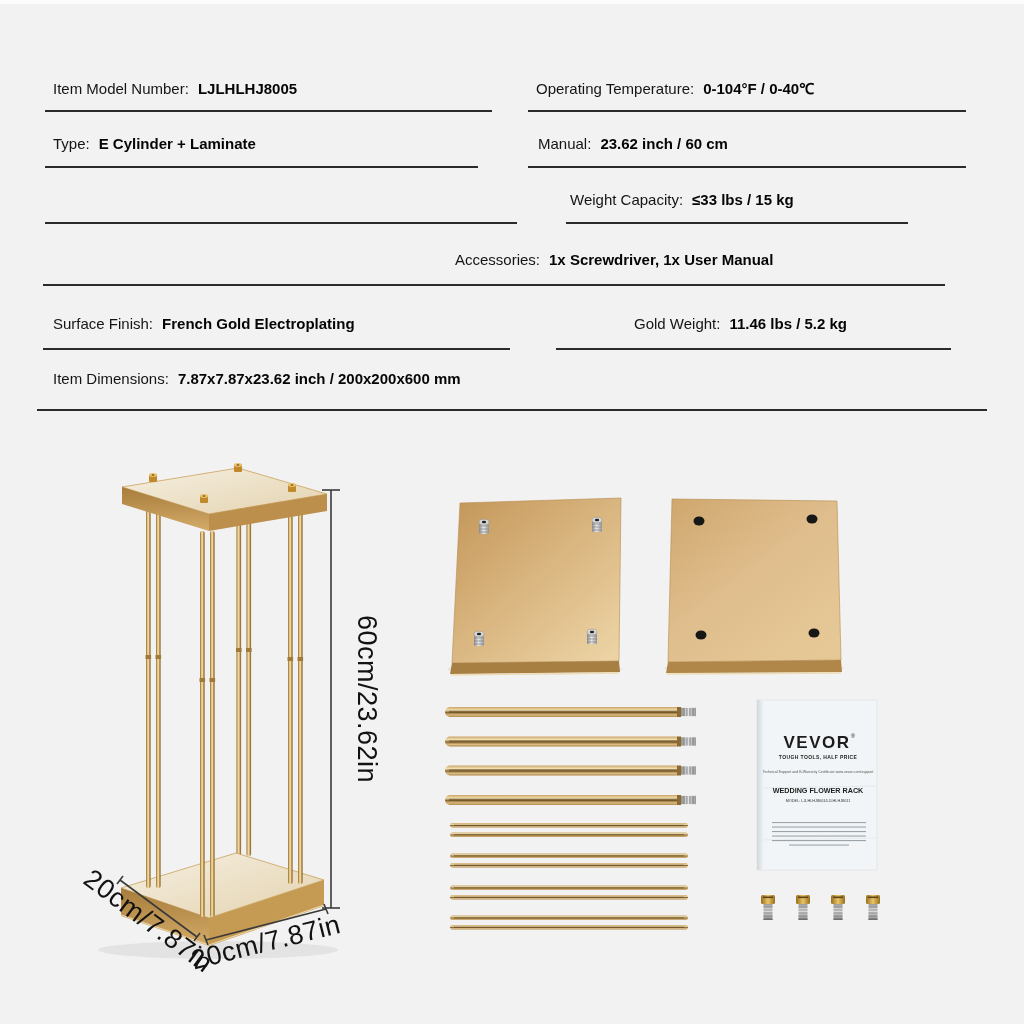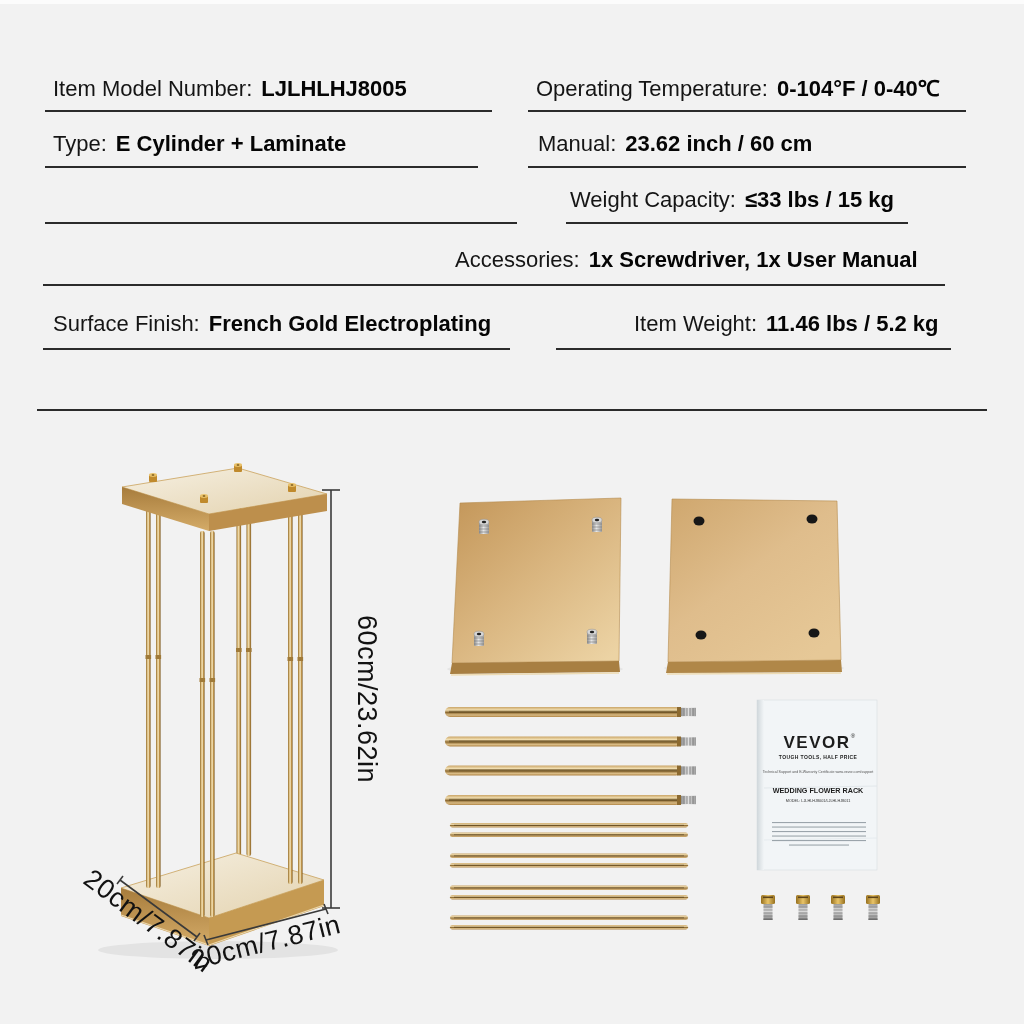--- a/index.html
+++ b/index.html
@@ -6,21 +6,21 @@
   .page{
     position:relative;
     width:1024px;height:1024px;
     background:#f2f2f2;
     font-family:"Liberation Sans", sans-serif;
     color:#111;
     overflow:hidden;
   }
   .top-strip{position:absolute;left:0;top:0;width:1024px;height:4px;background:#fcfcfc;}
   .spec{position:absolute;inset:0;}
-  .spec-row{position:absolute;white-space:nowrap;font-size:22px;line-height:26px;}
+  .spec-row{position:absolute;white-space:nowrap;font-size:15px;line-height:26px;}
   .spec-row .lbl{font-weight:400;color:#151515;}
   .spec-row .val{font-weight:700;color:#050505;margin-left:9px;}
   .rule{position:absolute;height:2px;background:#2b2b2b;}
   .art{position:absolute;left:0;top:0;width:1024px;height:1024px;}
   svg text{font-family:"Liberation Sans", sans-serif;}
 </style>
 </head>
 <body>
 
 <div class="page">
@@ -30,35 +30,38 @@
 
     <div class="spec-row" style="left:53px;top:76px">
       <span class="lbl">Item Model Number:</span><span class="val">LJLHLHJ8005</span>
     </div>
     <div class="spec-row" style="left:53px;top:131px">
       <span class="lbl">Type:</span><span class="val">E Cylinder + Laminate</span>
     </div>
     <div class="spec-row" style="left:53px;top:311px">
       <span class="lbl">Surface Finish:</span><span class="val">French Gold Electroplating</span>
     </div>
+    <div class="spec-row" style="left:53px;top:366px">
+      <span class="lbl">Item Dimensions:</span><span class="val">7.87x7.87x23.62 inch / 200x200x600 mm</span>
+    </div>
 
     <div class="spec-row" style="left:536px;top:76px">
       <span class="lbl">Operating Temperature:</span><span class="val">0-104°F / 0-40℃</span>
     </div>
     <div class="spec-row" style="left:538px;top:131px">
       <span class="lbl">Manual:</span><span class="val">23.62 inch / 60 cm</span>
     </div>
     <div class="spec-row" style="left:570px;top:187px">
       <span class="lbl">Weight Capacity:</span><span class="val">≤33 lbs / 15 kg</span>
     </div>
     <div class="spec-row" style="left:455px;top:247px">
       <span class="lbl">Accessories:</span><span class="val">1x Screwdriver, 1x User Manual</span>
     </div>
     <div class="spec-row" style="left:634px;top:311px">
-      <span class="lbl">Item Weight:</span><span class="val">11.46 lbs / 5.2 kg</span>
+      <span class="lbl">Gold Weight:</span><span class="val">11.46 lbs / 5.2 kg</span>
     </div>
 
     <div class="rule" style="left:45px;top:110px;width:447px"></div>
     <div class="rule" style="left:45px;top:166px;width:433px"></div>
     <div class="rule" style="left:45px;top:222px;width:472px"></div>
     <div class="rule" style="left:43px;top:284px;width:462px"></div>
     <div class="rule" style="left:43px;top:348px;width:467px"></div>
     <div class="rule" style="left:37px;top:409px;width:950px"></div>
     <div class="rule" style="left:528px;top:110px;width:438px"></div>
     <div class="rule" style="left:528px;top:166px;width:438px"></div>

